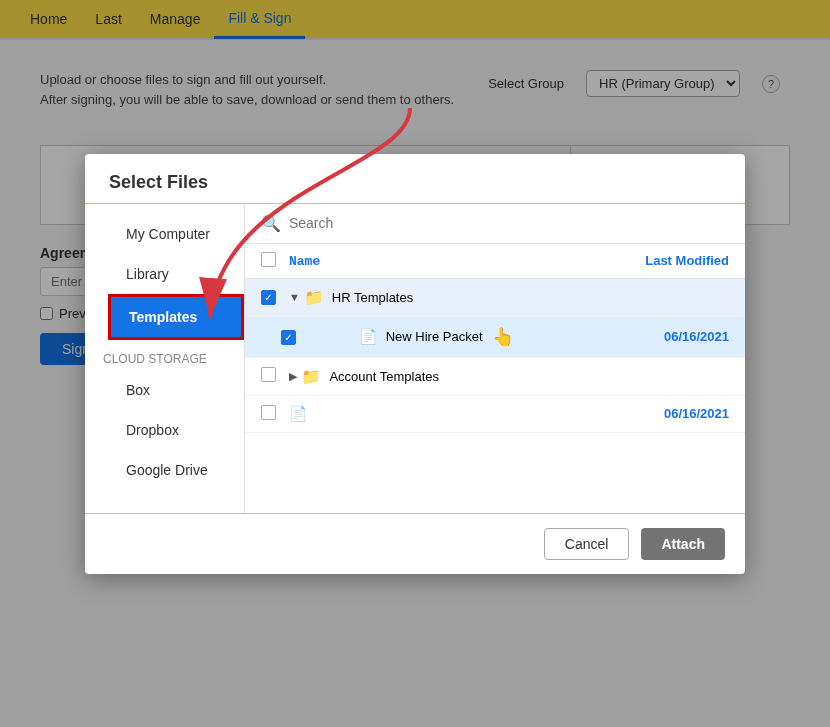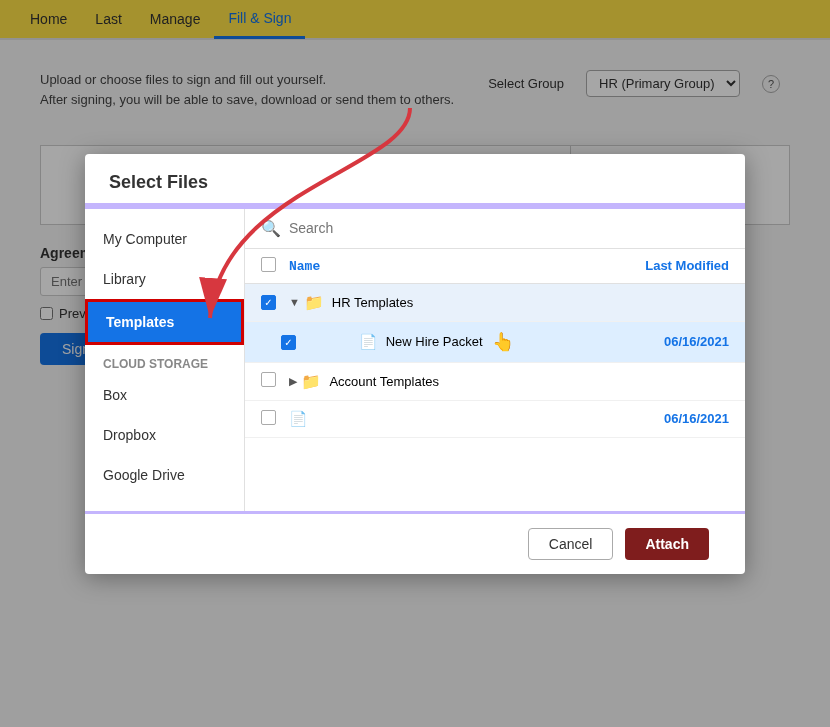--- a/index.html
+++ b/index.html
@@ -169,50 +169,51 @@
       border-radius: 4px;
       width: 660px;
       min-height: 420px;
       box-shadow: 0 4px 24px rgba(0,0,0,0.35);
       display: flex;
       flex-direction: column;
       overflow: hidden;
     }
     .modal-header {
       padding: 18px 24px 10px;
-      border-bottom: 6px solid #c4b5fd;
+      border-bottom: 1px solid #c4b5fd;
     }
     .modal-title { font-size: 18px; font-weight: bold; color: #333; }
     .modal-body {
       display: flex;
       flex: 1;
     }
     
     .modal-sidebar {
       width: 160px;
       border-right: 1px solid #e0e0e0;
       background: #fff;
       padding: 10px 0;
     }
     .sidebar-item {
       padding: 12px 18px;
       cursor: pointer;
       font-size: 14px;
       color: #333;
+      margin-left: 23px;
     }
     .sidebar-item.active {
       background: #1473e6;
       color: #fff;
       font-weight: bold;
     }
     .sidebar-section-label {
       padding: 12px 18px 4px;
       font-size: 12px;
       color: #888;
-      font-weight: bold;
+      font-weight: normal;
       text-transform: uppercase;
     }
 
     
     .modal-file-browser {
       flex: 1;
       display: flex;
       flex-direction: column;
       padding: 0;
     }
@@ -280,37 +281,37 @@
     .folder-icon { color: #555; margin-right: 8px; font-size: 16px; }
     .doc-icon { color: #555; margin-right: 8px; font-size: 15px; }
     .indent { margin-left: 20px; }
     .indent2 { margin-left: 20px; }
 
     
     .expand-arrow { color: #555; margin-right: 4px; font-size: 11px; }
 
     
     .modal-footer {
-      padding: 14px 36px;
-      border-top: 3px solid #c4b5fd;
+      padding: 14px 20px;
+      border-top: 1px solid #c4b5fd;
       display: flex;
       justify-content: flex-end;
       gap: 12px;
     }
     .cancel-btn {
       border: 1px solid #aaa;
       background: #fff;
       color: #333;
       padding: 7px 20px;
       border-radius: 4px;
       cursor: pointer;
       font-size: 14px;
     }
     .attach-btn {
-      background: #7f1d1d;
+      background: #737373;
       color: #fff;
       border: none;
       border-radius: 4px;
       padding: 7px 20px;
       font-size: 14px;
       cursor: pointer;
       font-weight: bold;
     }
 
     

